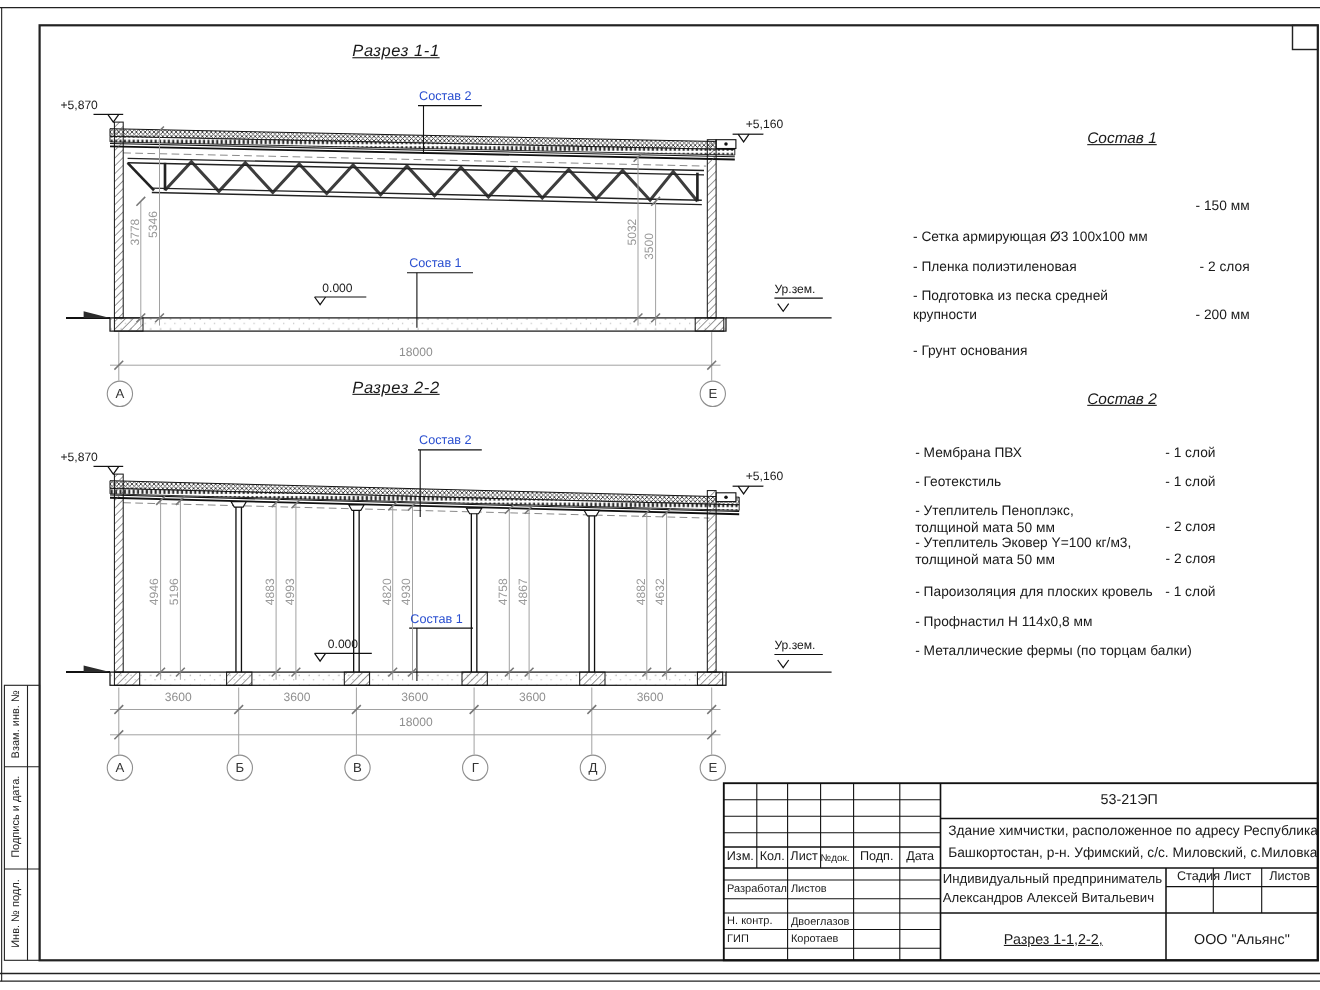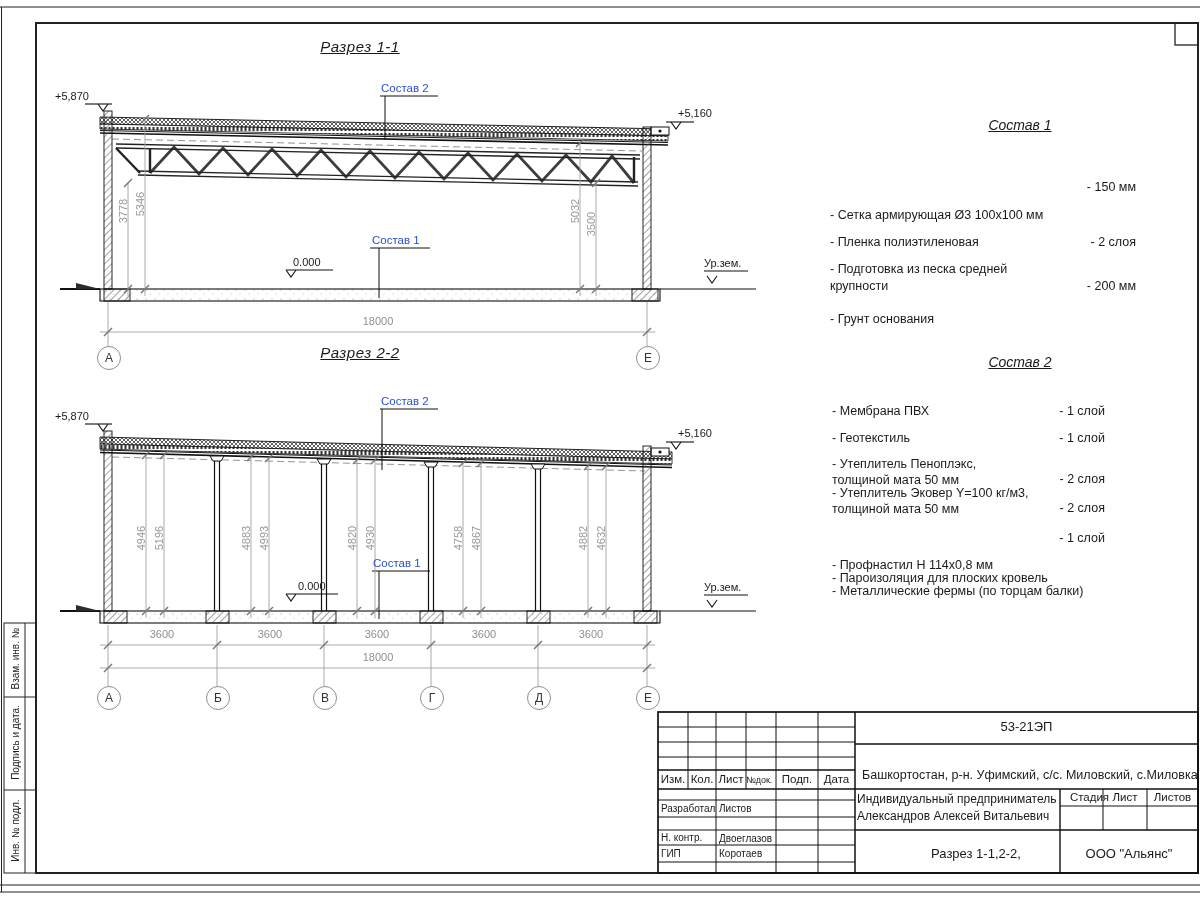--- a/index.html
+++ b/index.html
@@ -352,26 +352,27 @@
   <div class="t item2" style="left:832px;top:403px;">- Мембрана ПВХ</div>
   <div class="t item2 val" style="left:1030px;top:403px;width:75px;">- 1 слой</div>
   <div class="t item2" style="left:832px;top:430px;">- Геотекстиль</div>
   <div class="t item2 val" style="left:1030px;top:430px;width:75px;">- 1 слой</div>
   <div class="t item2" style="left:832px;top:456px;">- Утеплитель Пеноплэкс,
   толщиной мата 50 мм</div>
   <div class="t item2 val" style="left:1030px;top:471px;width:75px;">- 2 слоя</div>
   <div class="t item2" style="left:832px;top:485px;">- Утеплитель Эковер Y=100 кг/м3,
   толщиной мата 50 мм</div>
   <div class="t item2 val" style="left:1030px;top:500px;width:75px;">- 2 слоя</div>
-  <div class="t item2" style="left:832px;top:530px;margin-top:40px;">- Пароизоляция для плоских кровель</div>
+  <div class="t item2" style="left:832px;top:530px;">- Пароизоляция для плоских кровель</div>
   <div class="t item2 val" style="left:1030px;top:530px;width:75px;">- 1 слой</div>
   <div class="t item2" style="left:832px;top:557px;">- Профнастил Н 114х0,8 мм</div>
   <div class="t item2" style="left:832px;top:583px;">- Металлические фермы (по торцам балки)</div>
 
   <div class="t tb-lg ctr" style="left:855px;top:719px;width:343px;">53-21ЭП</div>
+  <div class="t tb-md" style="left:862px;top:748px;">Здание химчистки,  расположенное по адресу Республика</div>
   <div class="t tb-md" style="left:862px;top:768px;">Башкортостан, р-н. Уфимский, с/с. Миловский, с.Миловка</div>
 
   <div class="t tb ctr" style="left:658px;top:772px;width:30px;">Изм.</div>
   <div class="t tb ctr" style="left:688px;top:772px;width:28px;">Кол.</div>
   <div class="t tb ctr" style="left:716px;top:772px;width:30px;">Лист</div>
   <div class="t tb-xs ctr" style="left:746px;top:775px;width:16px;">№док.</div>
   <div class="t tb ctr" style="left:776px;top:772px;width:42px;">Подп.</div>
   <div class="t tb ctr" style="left:818px;top:772px;width:37px;">Дата</div>
 
   <div class="t tb-sm" style="left:661px;top:803px;">Разработал</div>
@@ -381,20 +382,20 @@
   <div class="t tb-sm" style="left:661px;top:848px;">ГИП</div>
   <div class="t tb-sm" style="left:719px;top:848px;">Коротаев</div>
 
   <div class="t tb" style="left:857px;top:792px;font-size:12px;">Индивидуальный предприниматель</div>
   <div class="t tb" style="left:857px;top:809px;font-size:12px;">Александров Алексей Витальевич</div>
 
   <div class="t tb ctr" style="left:1060px;top:790px;width:59px;">Стадия</div>
   <div class="t tb ctr" style="left:1103px;top:790px;width:44px;">Лист</div>
   <div class="t tb ctr" style="left:1147px;top:790px;width:51px;">Листов</div>
 
-  <div class="t tb-lg ctr" style="left:855px;top:846px;width:242px;">Разрез 1-1,2-2,</div>
+  <div class="t tb-lg ctr" style="left:855px;top:846px;width:205px;text-decoration:underline;">Разрез 1-1,2-2,</div>
   <div class="t tb-lg ctr" style="left:1060px;top:846px;width:138px;">ООО "Альянс"</div>
 
   <div class="side-label" style="left:-27px;top:653px;">Взам. инв. №</div>
   <div class="side-label" style="left:-27px;top:737px;">Подпись  и  дата.</div>
   <div class="side-label" style="left:-27px;top:825px;">Инв. № подл.</div>
 
 </div>
 
 </body></html>

